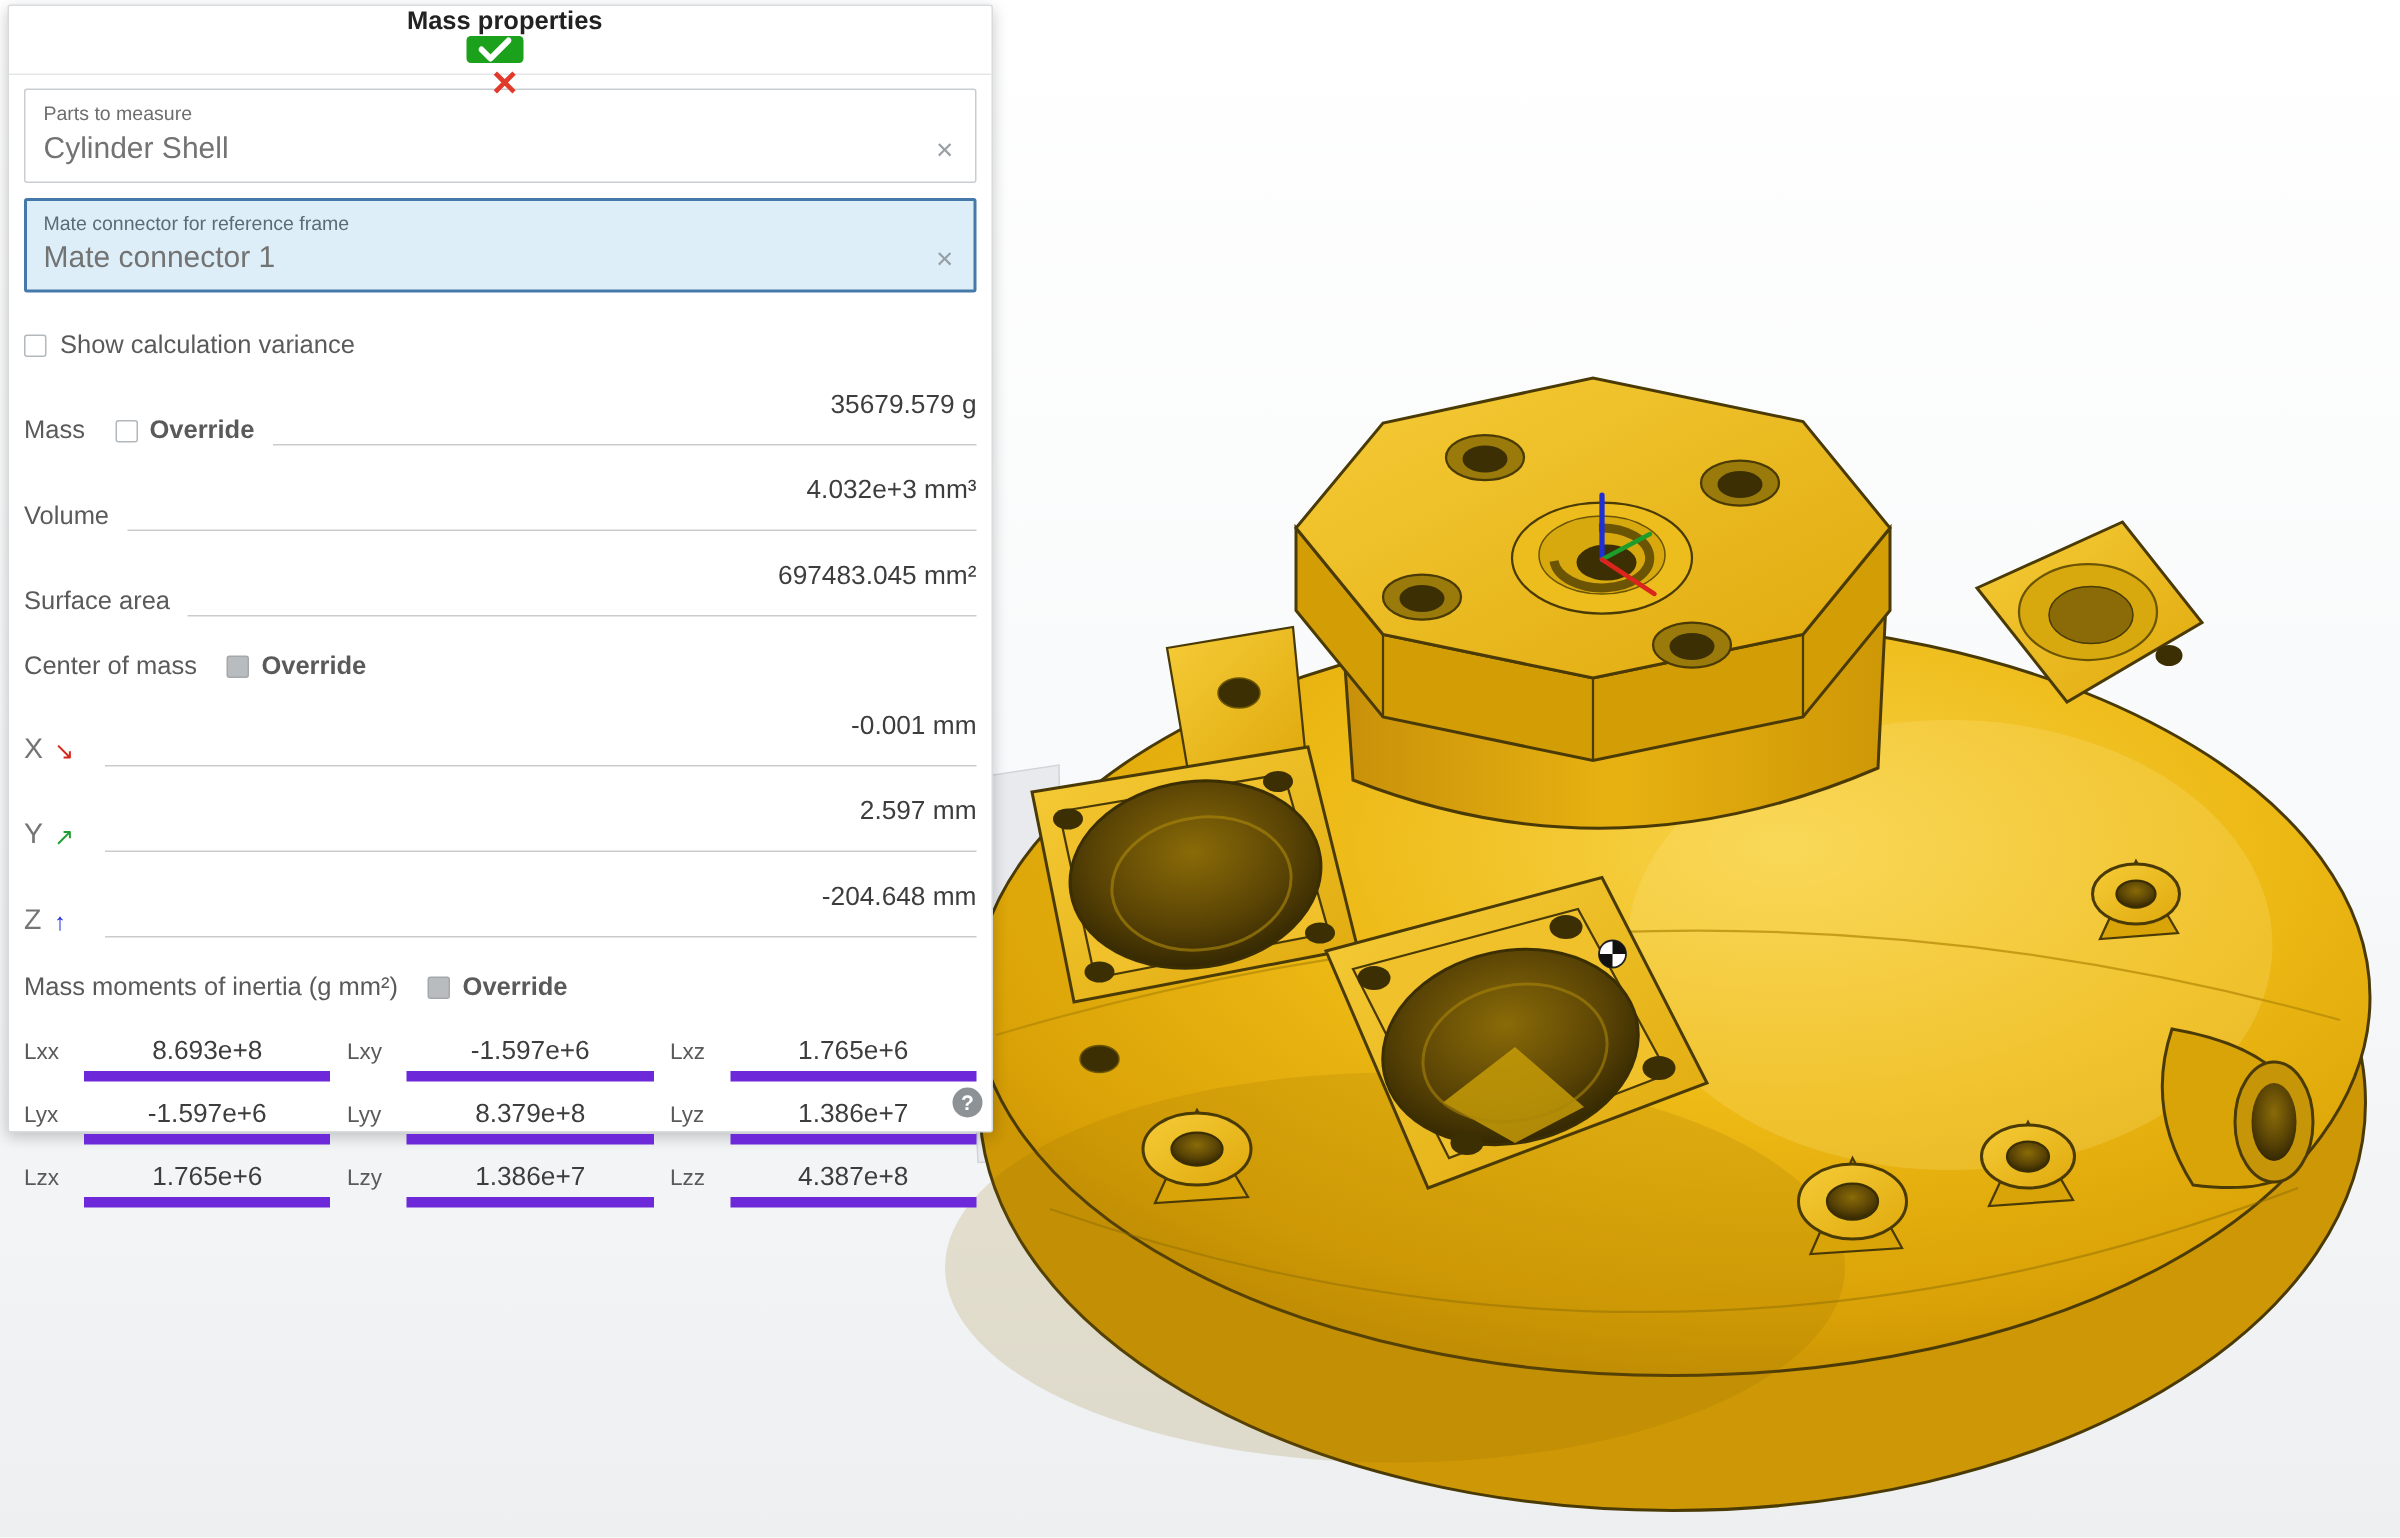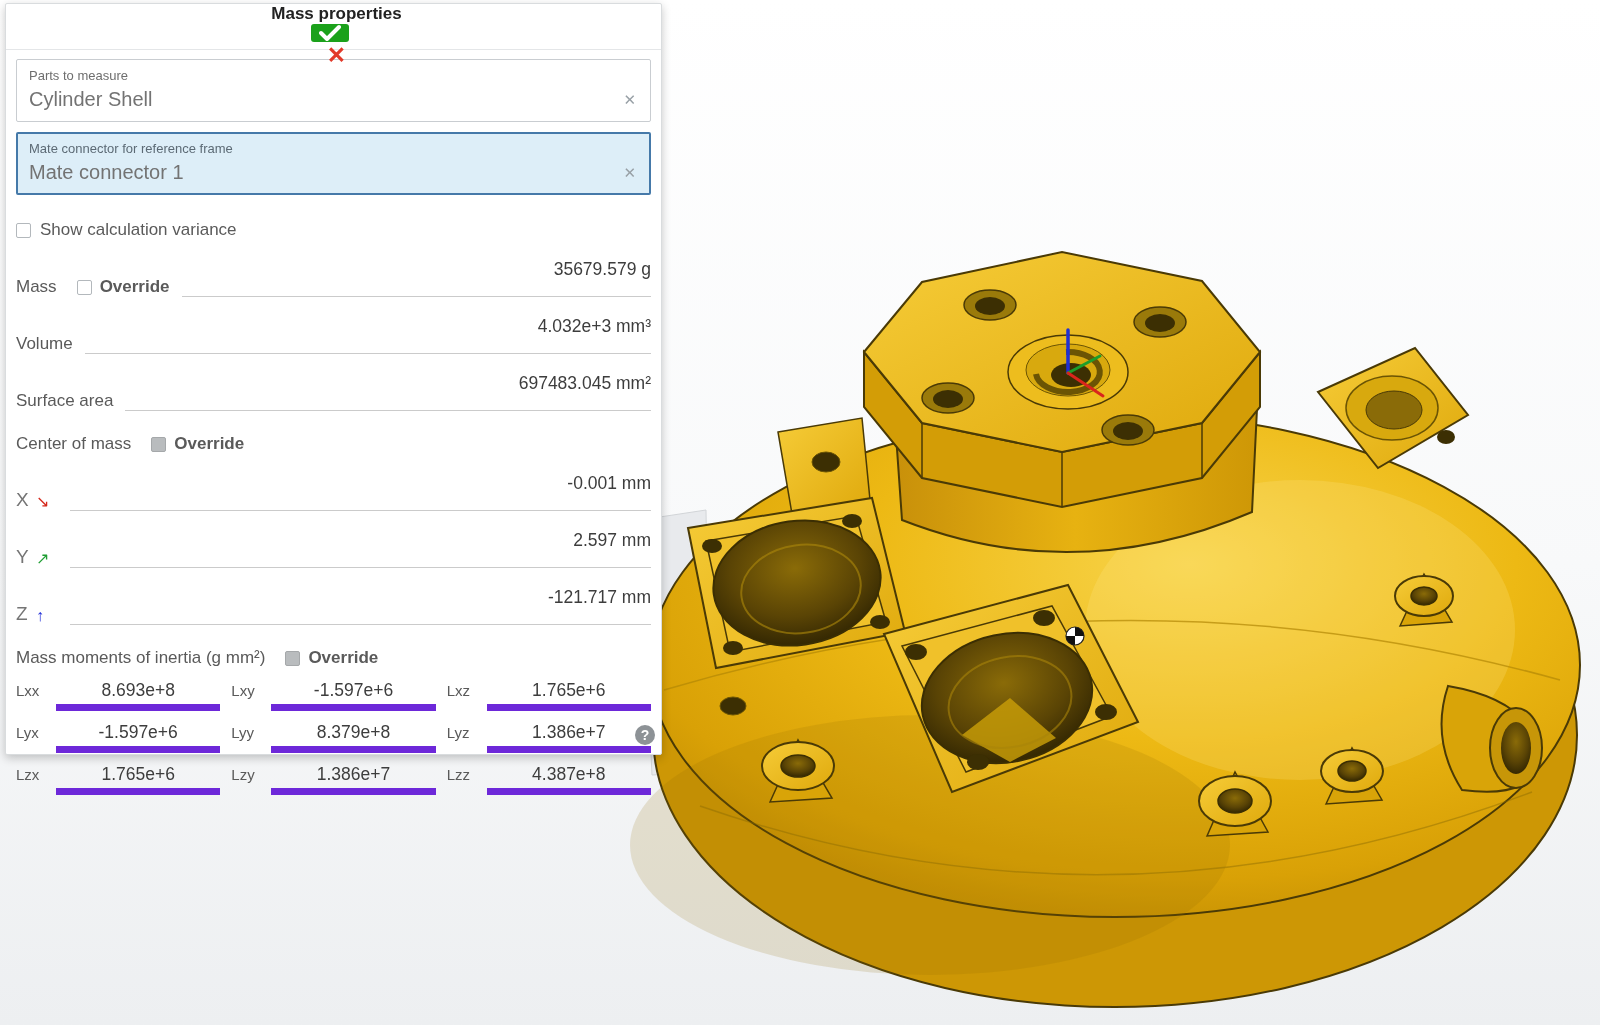--- a/index.html
+++ b/index.html
@@ -49,21 +49,21 @@
   .value-line { flex:1; margin-left:12px; border-bottom:1px solid #cbcbcb; padding-bottom:16px;
     text-align:right; color:#3d3d3d; font-size:17.5px; }
 
   .axis-row .axis-label { font-size:19px; color:#757575; width:20px; }
   .axis-arrow { font-size:16px; width:22px; display:inline-block; }
   .arrow-x { color:#d5281c; }
   .arrow-y { color:#1f9e33; }
   .arrow-z { color:#2330d8; }
 
   .inertia-grid { display:grid; grid-template-columns:1fr 1fr 1fr; column-gap:26px; row-gap:19px;
-    margin-top:12px;gap:11px; }
+    margin-top:22px;gap:11px; }
   .m-cell { display:flex; align-items:baseline; }
   .m-label { width:40px; font-size:15px; color:#5a5a5a; flex:0 0 auto; }
   .m-value { flex:1; border-bottom:7px solid #6d28d9; text-align:center; padding-bottom:3px;
     font-size:17.5px; color:#3d3d3d; }
 
   .help-btn { position:absolute; right:6px; bottom:9px; width:20px; height:20px; border-radius:50%;
     background:#8d9296; color:#fff; font-size:14px; font-weight:bold; border:none;
     display:flex; align-items:center; justify-content:center; cursor:pointer; }
 </style>
 </head>
@@ -277,21 +277,21 @@
       <span class="value-line">-0.001 mm</span>
     </div>
     <div class="row axis-row">
       <span class="axis-label">Y</span>
       <span class="axis-arrow arrow-y">↗</span>
       <span class="value-line">2.597 mm</span>
     </div>
     <div class="row axis-row">
       <span class="axis-label">Z</span>
       <span class="axis-arrow arrow-z">↑</span>
-      <span class="value-line">-121.717 mm</span>
+      <span class="value-line">-204.648 mm</span>
     </div>
 
     <div class="row">
       <span class="prop-label">Mass moments of inertia (g mm²)</span>
       <span class="ov-group">
         <span class="cb disabled"></span>
         <span>Override</span>
       </span>
     </div>
 

